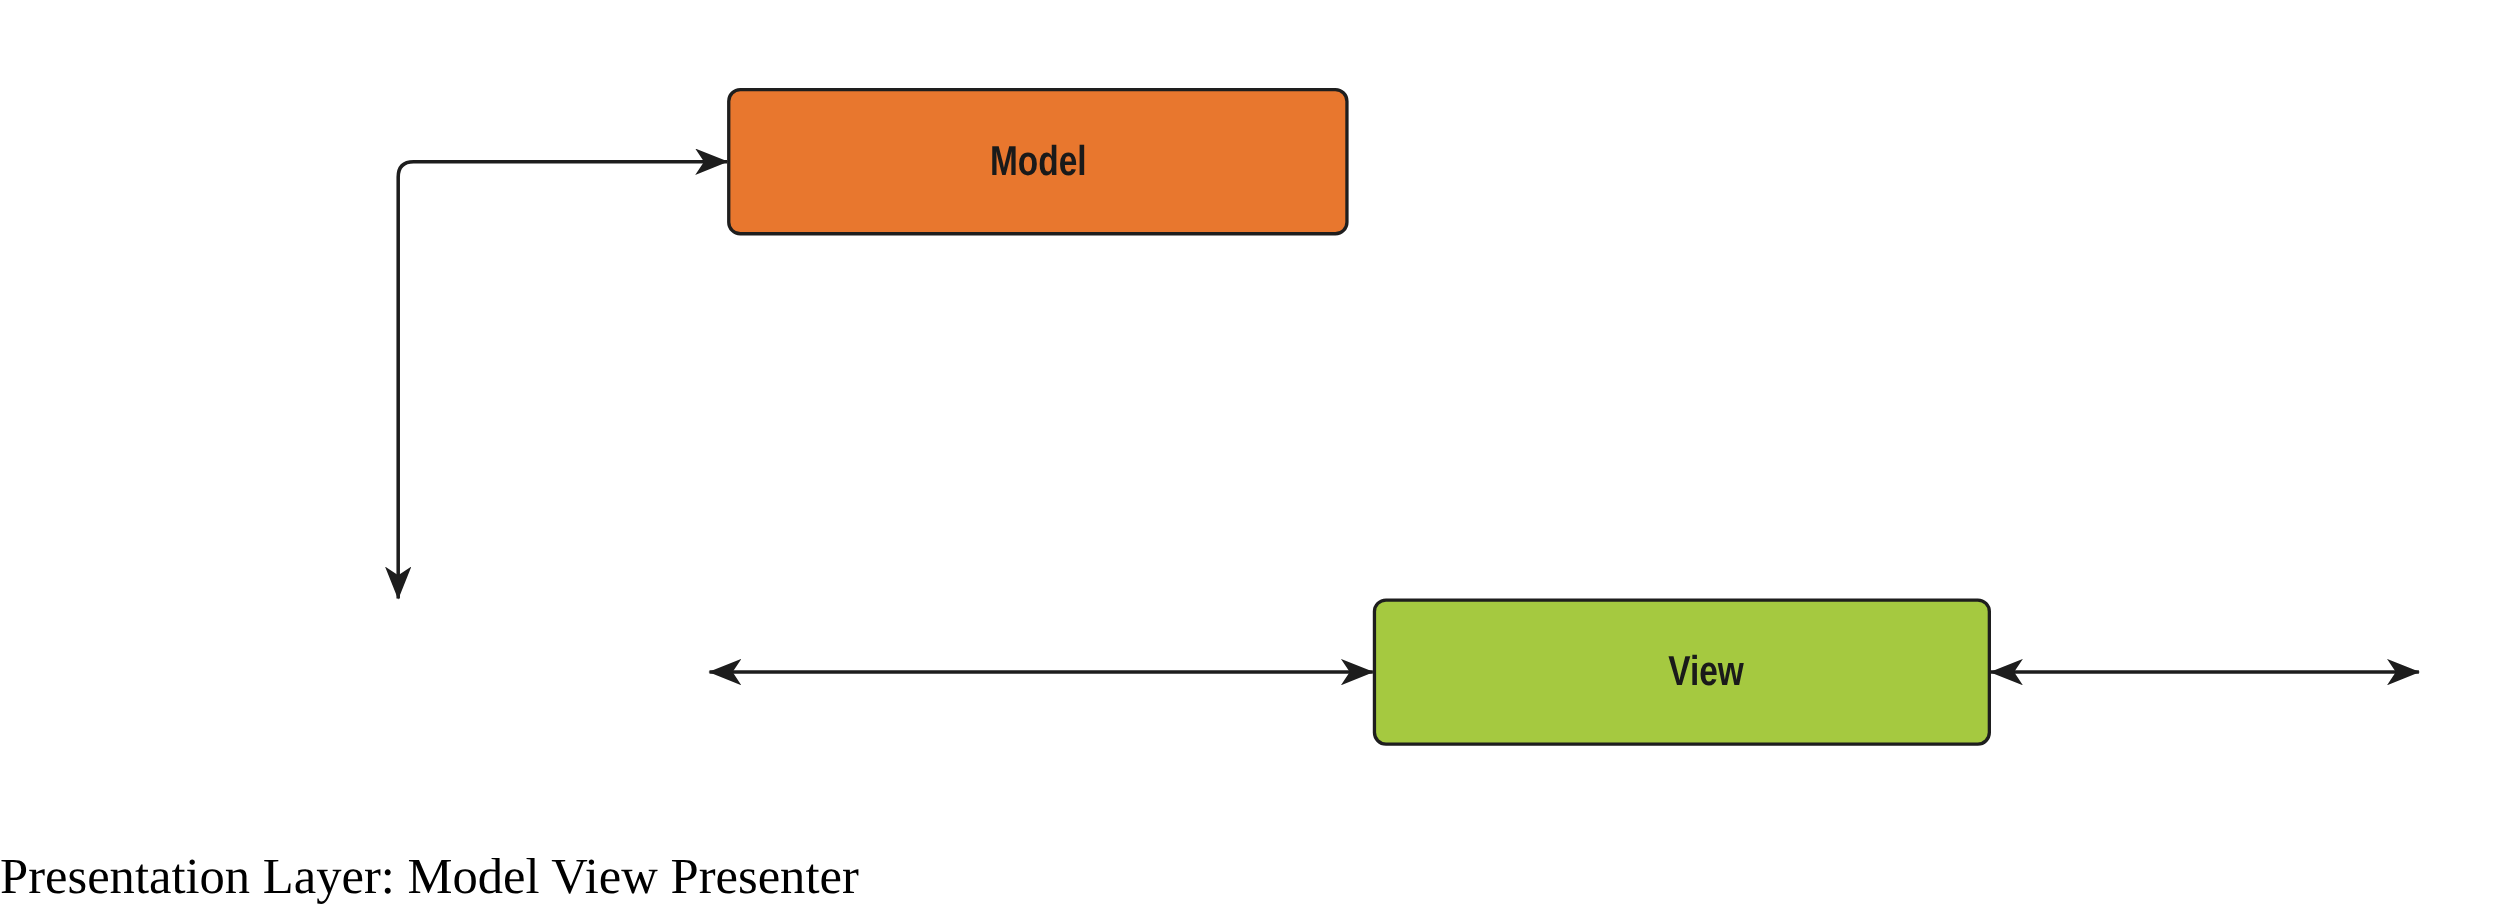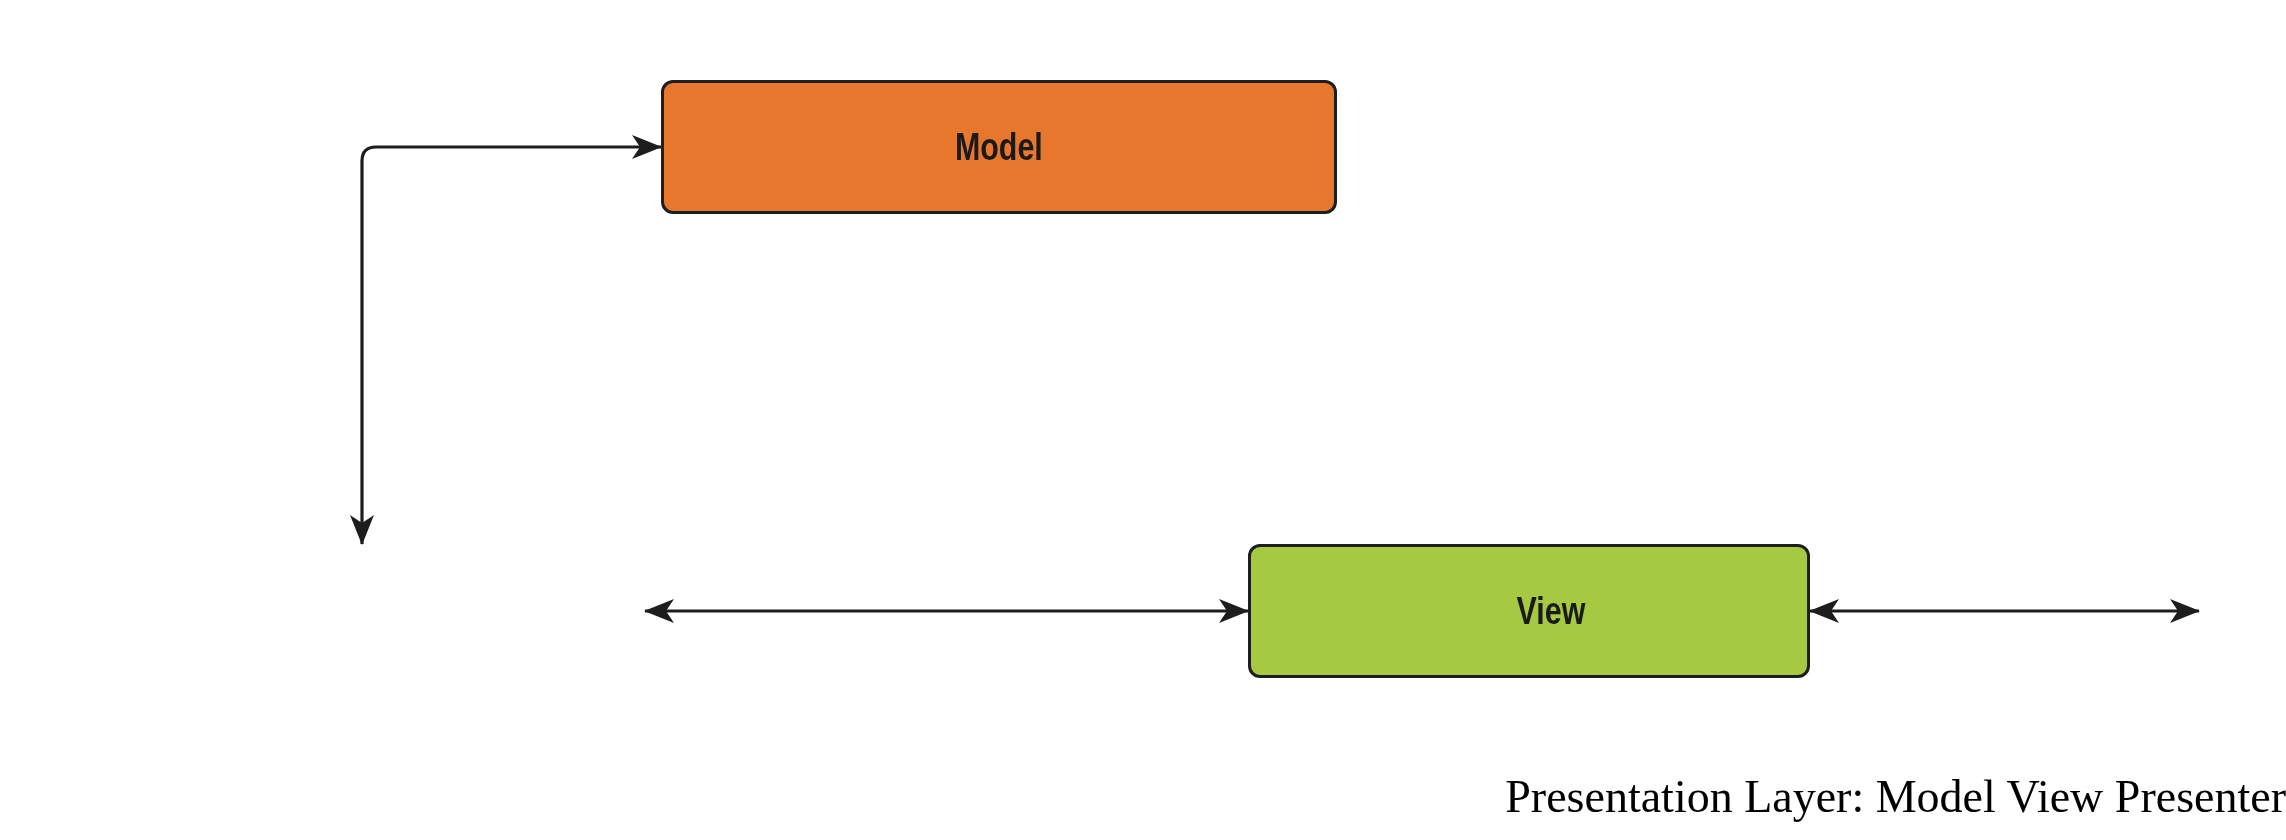--- a/index.html
+++ b/index.html
@@ -24,39 +24,39 @@
   }
   .node {
     position: absolute;
     box-sizing: border-box;
     border: 3px solid #1e1e1e;
     border-radius: 12px;
     display: flex;
     align-items: center;
     justify-content: center;
   }
-  .node-model     { left: 661px;  top: 80px;  width: 676px; height: 134px; }
+  .node-model     { left: 661px;  top: 80px;  width: 565px; height: 134px; }
   .node-presenter { left: 80px;   top: 544px; width: 565px; height: 134px; }
   .node-view      { left: 1248px; top: 544px; width: 562px; height: 134px; padding-left: 43px; }
   .node-label {
     display: inline-block;
     font-size: 38px;
     font-weight: 600;
     color: #1a1a1a;
     letter-spacing: 0px;
     transform: scaleX(0.8);
     transform-origin: center center;
     white-space: nowrap;
   }
   .caption {
     position: absolute;
     left: 0;
     top: 772px;
     width: 2286px;
-    text-align: right;
+    text-align: left;
     font-family: "Liberation Serif", serif;
     font-size: 46px;
     line-height: 50px;
     color: #000000;
     white-space: nowrap;
   }
 </style>
 </head>
 <body>
 

